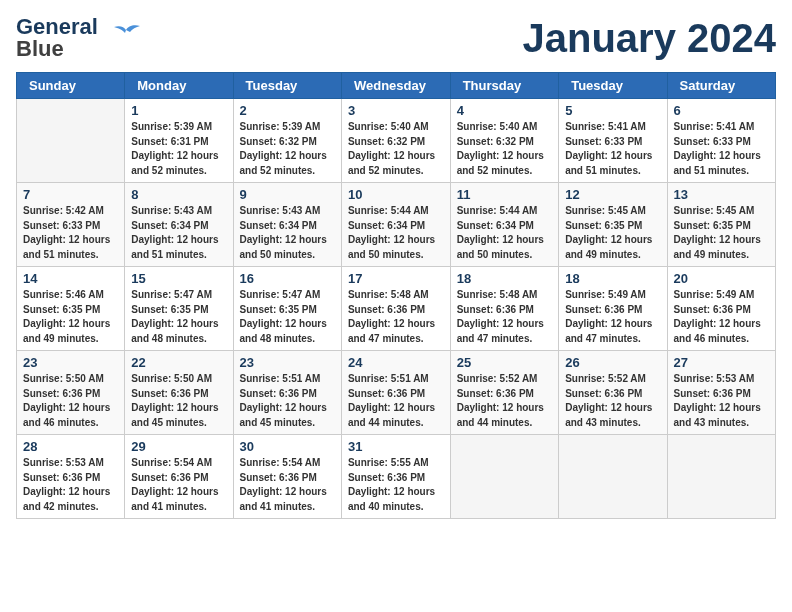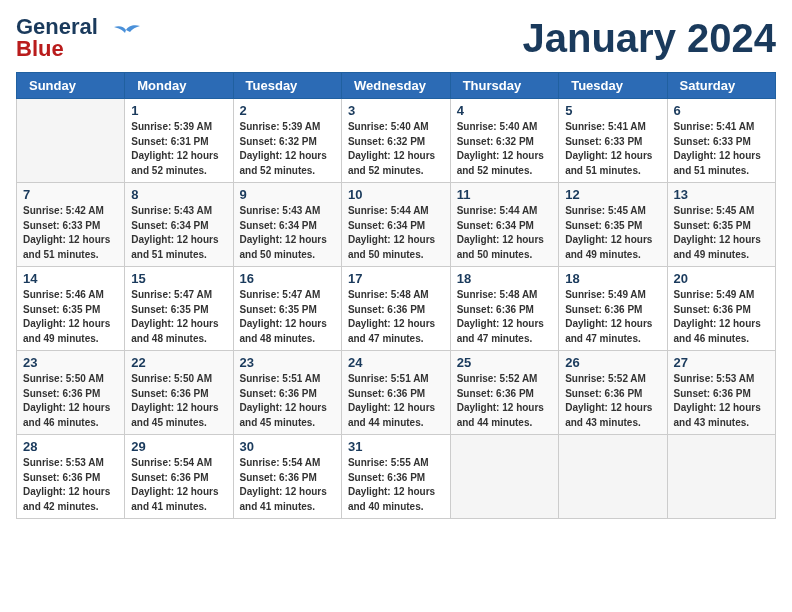--- a/index.html
+++ b/index.html
@@ -83,21 +83,21 @@
     .row-odd td { background: #fff; }
     .row-even td { background: #ececec; }
   </style>
 </head>
 <body>
 
 <div class="header">
   <div class="logo">
     <div style="display:flex; align-items:flex-end; gap:12px;">
       <div style="font-size:22px; font-weight:bold; color:#1a3a5c; line-height:1;">
-        General<br><span style="color:#b91c1c;">Blue</span>
+        General<br><span style="color:#404040;">Blue</span>
       </div>
       <svg width="28" height="20" viewBox="0 0 28 20" style="margin-bottom:18px; margin-left:2px;">
         <path d="M14 8 C16 4, 22 2, 28 4 C24 5, 20 7, 18 10 Z" fill="#4a90d9"></path>
         <path d="M14 8 C12 5, 8 3, 2 5 C6 6, 11 8, 13 11 Z" fill="#4a90d9"></path>
       </svg>
     </div>
   </div>
   <div class="title-block">
     <div class="month-title">January 2024</div>
   </div>

